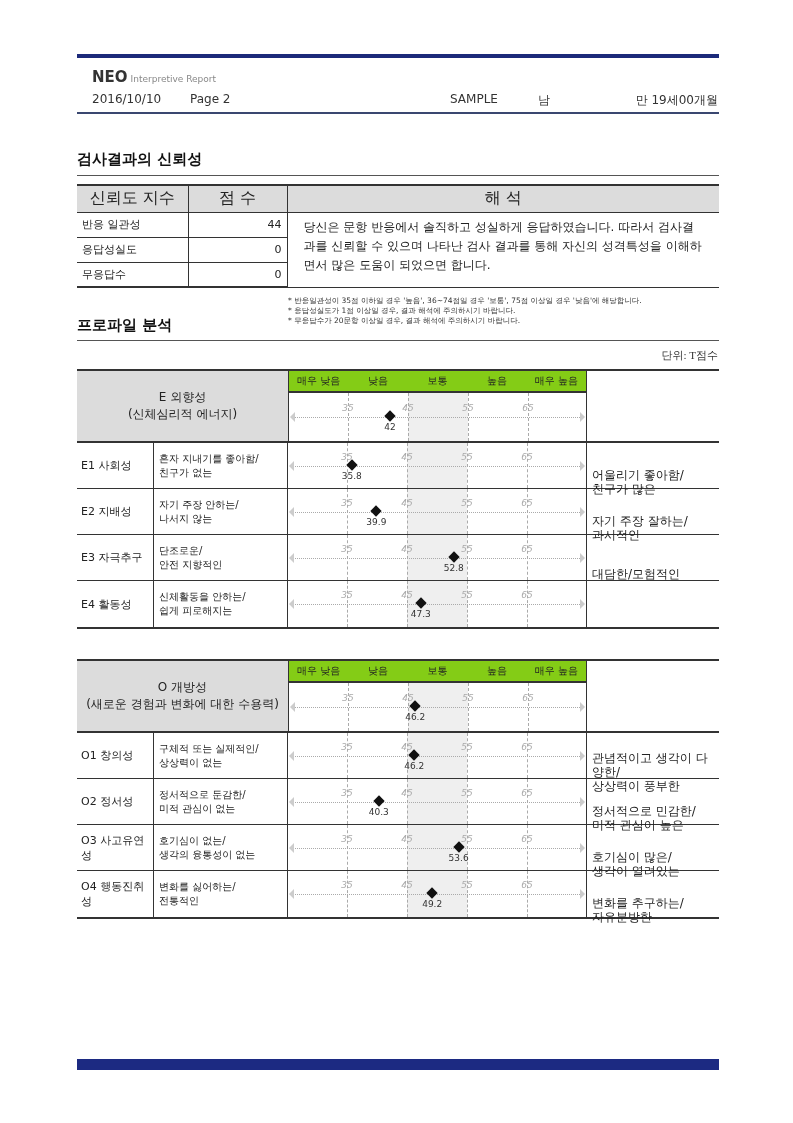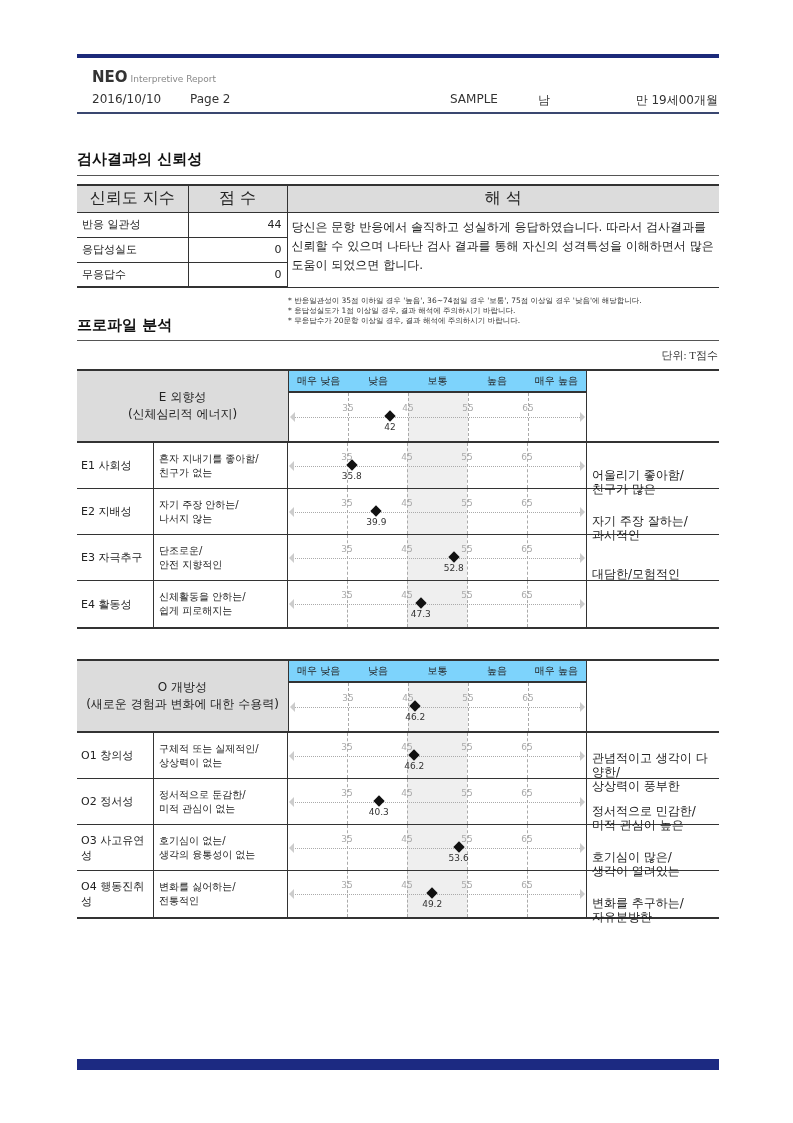--- a/index.html
+++ b/index.html
@@ -10,47 +10,47 @@
   .hdr-row { position: absolute; top: 92px; font-size: 12px; color: #333; }
   .hdr-line { position: absolute; left: 77px; top: 112px; width: 642px; height: 2px; background: #3a4770; }
   .sec-title { position: absolute; left: 77px; font-size: 15px; font-weight: bold; color: #111; }
   .sec-line { position: absolute; left: 77px; width: 642px; height: 1px; background: #555; }
 
   table.rel { position: absolute; left: 77px; top: 184px; width: 642px; border-collapse: collapse; font-size: 11px; }
   table.rel th { background: #dcdcdc; font-weight: normal; height: 27px; border-top: 2px solid #333; border-bottom: 1px solid #333; border-right: 1px solid #333; font-size: 16px; }
   table.rel th:last-child { border-right: none; }
   table.rel td { height: 25px; border-bottom: 1px solid #333; border-right: 1px solid #333; padding: 0 5px; }
   table.rel td.c { text-align: right; }
-  table.rel td.interp { border-right: none; vertical-align: top; font-size: 12px; line-height: 19px; padding: 5px 4px; }
+  table.rel td.interp { border-right: none; vertical-align: top; font-size: 12px; line-height: 19px; padding: 5px 16px; }
   table.rel tr:last-child td { border-bottom: 2px solid #333; }
 
   .notes { position: absolute; left: 288px; top: 296px; font-size: 7.5px; line-height: 10px; color: #333; }
   .unit { position: absolute; right: 75px; top: 348px; font-size: 11px; color: #333; font-family: Liberation Serif, serif; }
 
   .prof { position: absolute; left: 77px; width: 642px; border-top: 2px solid #333; border-bottom: 2px solid #333; }
   .prof .head { position: relative; height: 72px; border-bottom: 2px solid #333; }
   .prof .head .domain { position: absolute; left: 0; top: 0; width: 211px; height: 70px; background: #dcdcdc; display: flex; flex-direction: column; align-items: center; justify-content: center; font-size: 12px; line-height: 17px; text-align: center; }
-  .prof .head .levels { position: absolute; left: 211px; top: 0; width: 299px; height: 22px; background: #7dd3fc; border-left: 1px solid #333; border-right: 1px solid #333; border-bottom: 2px solid #333; display: flex; }
+  .prof .head .levels { position: absolute; left: 211px; top: 0; width: 299px; height: 22px; background: #84cc16; border-left: 1px solid #333; border-right: 1px solid #333; border-bottom: 2px solid #333; display: flex; }
   .prof .head .levels span { flex: 1; text-align: center; font-size: 10px; line-height: 20px; }
   .prof .head .chartcell { position: absolute; left: 211px; top: 22px; width: 299px; height: 48px; border-left: 1px solid #333; border-right: 1px solid #333; }
   .prof .head .rightcell { position: absolute; left: 510px; top: 0; width: 132px; height: 70px; }
   .row { position: relative; height: 46px; border-bottom: 1px solid #333; }
   .row:last-child { border-bottom: none; }
   .row .name { position: absolute; left: 0; top: 0; width: 77px; height: 100%; display: flex; align-items: center; padding-left: 4px; font-size: 11px; border-right: 1px solid #333; }
   .row .low { position: absolute; left: 77px; top: 0; width: 134px; height: 100%; display: flex; align-items: center; padding-left: 5px; font-size: 10px; line-height: 14px; border-right: 1px solid #333; }
   .row .chartcell { position: absolute; left: 211px; top: 0; width: 299px; height: 100%; border-right: 1px solid #333; }
   .row .high { position: absolute; left: 510px; top: 16px; width: 132px; height: 100%; display: flex; align-items: center; padding-left: 5px; font-size: 12px; line-height: 14px; }
 
   .chart { position: absolute; inset: 0; }
   .chart .band { position: absolute; left: 119px; width: 60px; top: 0; bottom: 0; background: #efefef; }
   .chart .vl { position: absolute; top: 0; bottom: 0; width: 0; border-left: 1px dashed #aaa; }
   .chart .axis { position: absolute; left: 4px; right: 4px; top: 50%; border-top: 1px dotted #aaa; }
   .chart .arrow-l { position: absolute; left: 1px; top: calc(50% - 5px); width: 0; height: 0; border-top: 5px solid transparent; border-bottom: 5px solid transparent; border-right: 5px solid #ccc; }
   .chart .arrow-r { position: absolute; right: 1px; top: calc(50% - 5px); width: 0; height: 0; border-top: 5px solid transparent; border-bottom: 5px solid transparent; border-left: 5px solid #ccc; }
-  .chart .tick { position: absolute; top: calc(50% - 14px); font-size: 9px; color: #aaa; transform: translateX(-50%); }
+  .chart .tick { position: absolute; top: calc(50% - 14px); font-size: 9px; color: #aaa; transform: translateX(-50%); font-style: italic; }
   .chart .dot { position: absolute; top: calc(50% - 5px); width: 8px; height: 8px; background: #111; transform: translateX(-50%) rotate(45deg); margin-left: 0; }
   .chart .val { position: absolute; top: calc(50% + 5px); font-size: 9px; color: #333; transform: translateX(-50%); }
 
   .footbar { position: absolute; left: 77px; top: 1059px; width: 642px; height: 11px; background: #1c2a82; }
 </style>
 </head>
 <body>
 
 <div class="topbar"></div>
 <div class="brand"><span>NEO</span><span class="sub">Interpretive Report</span></div>

